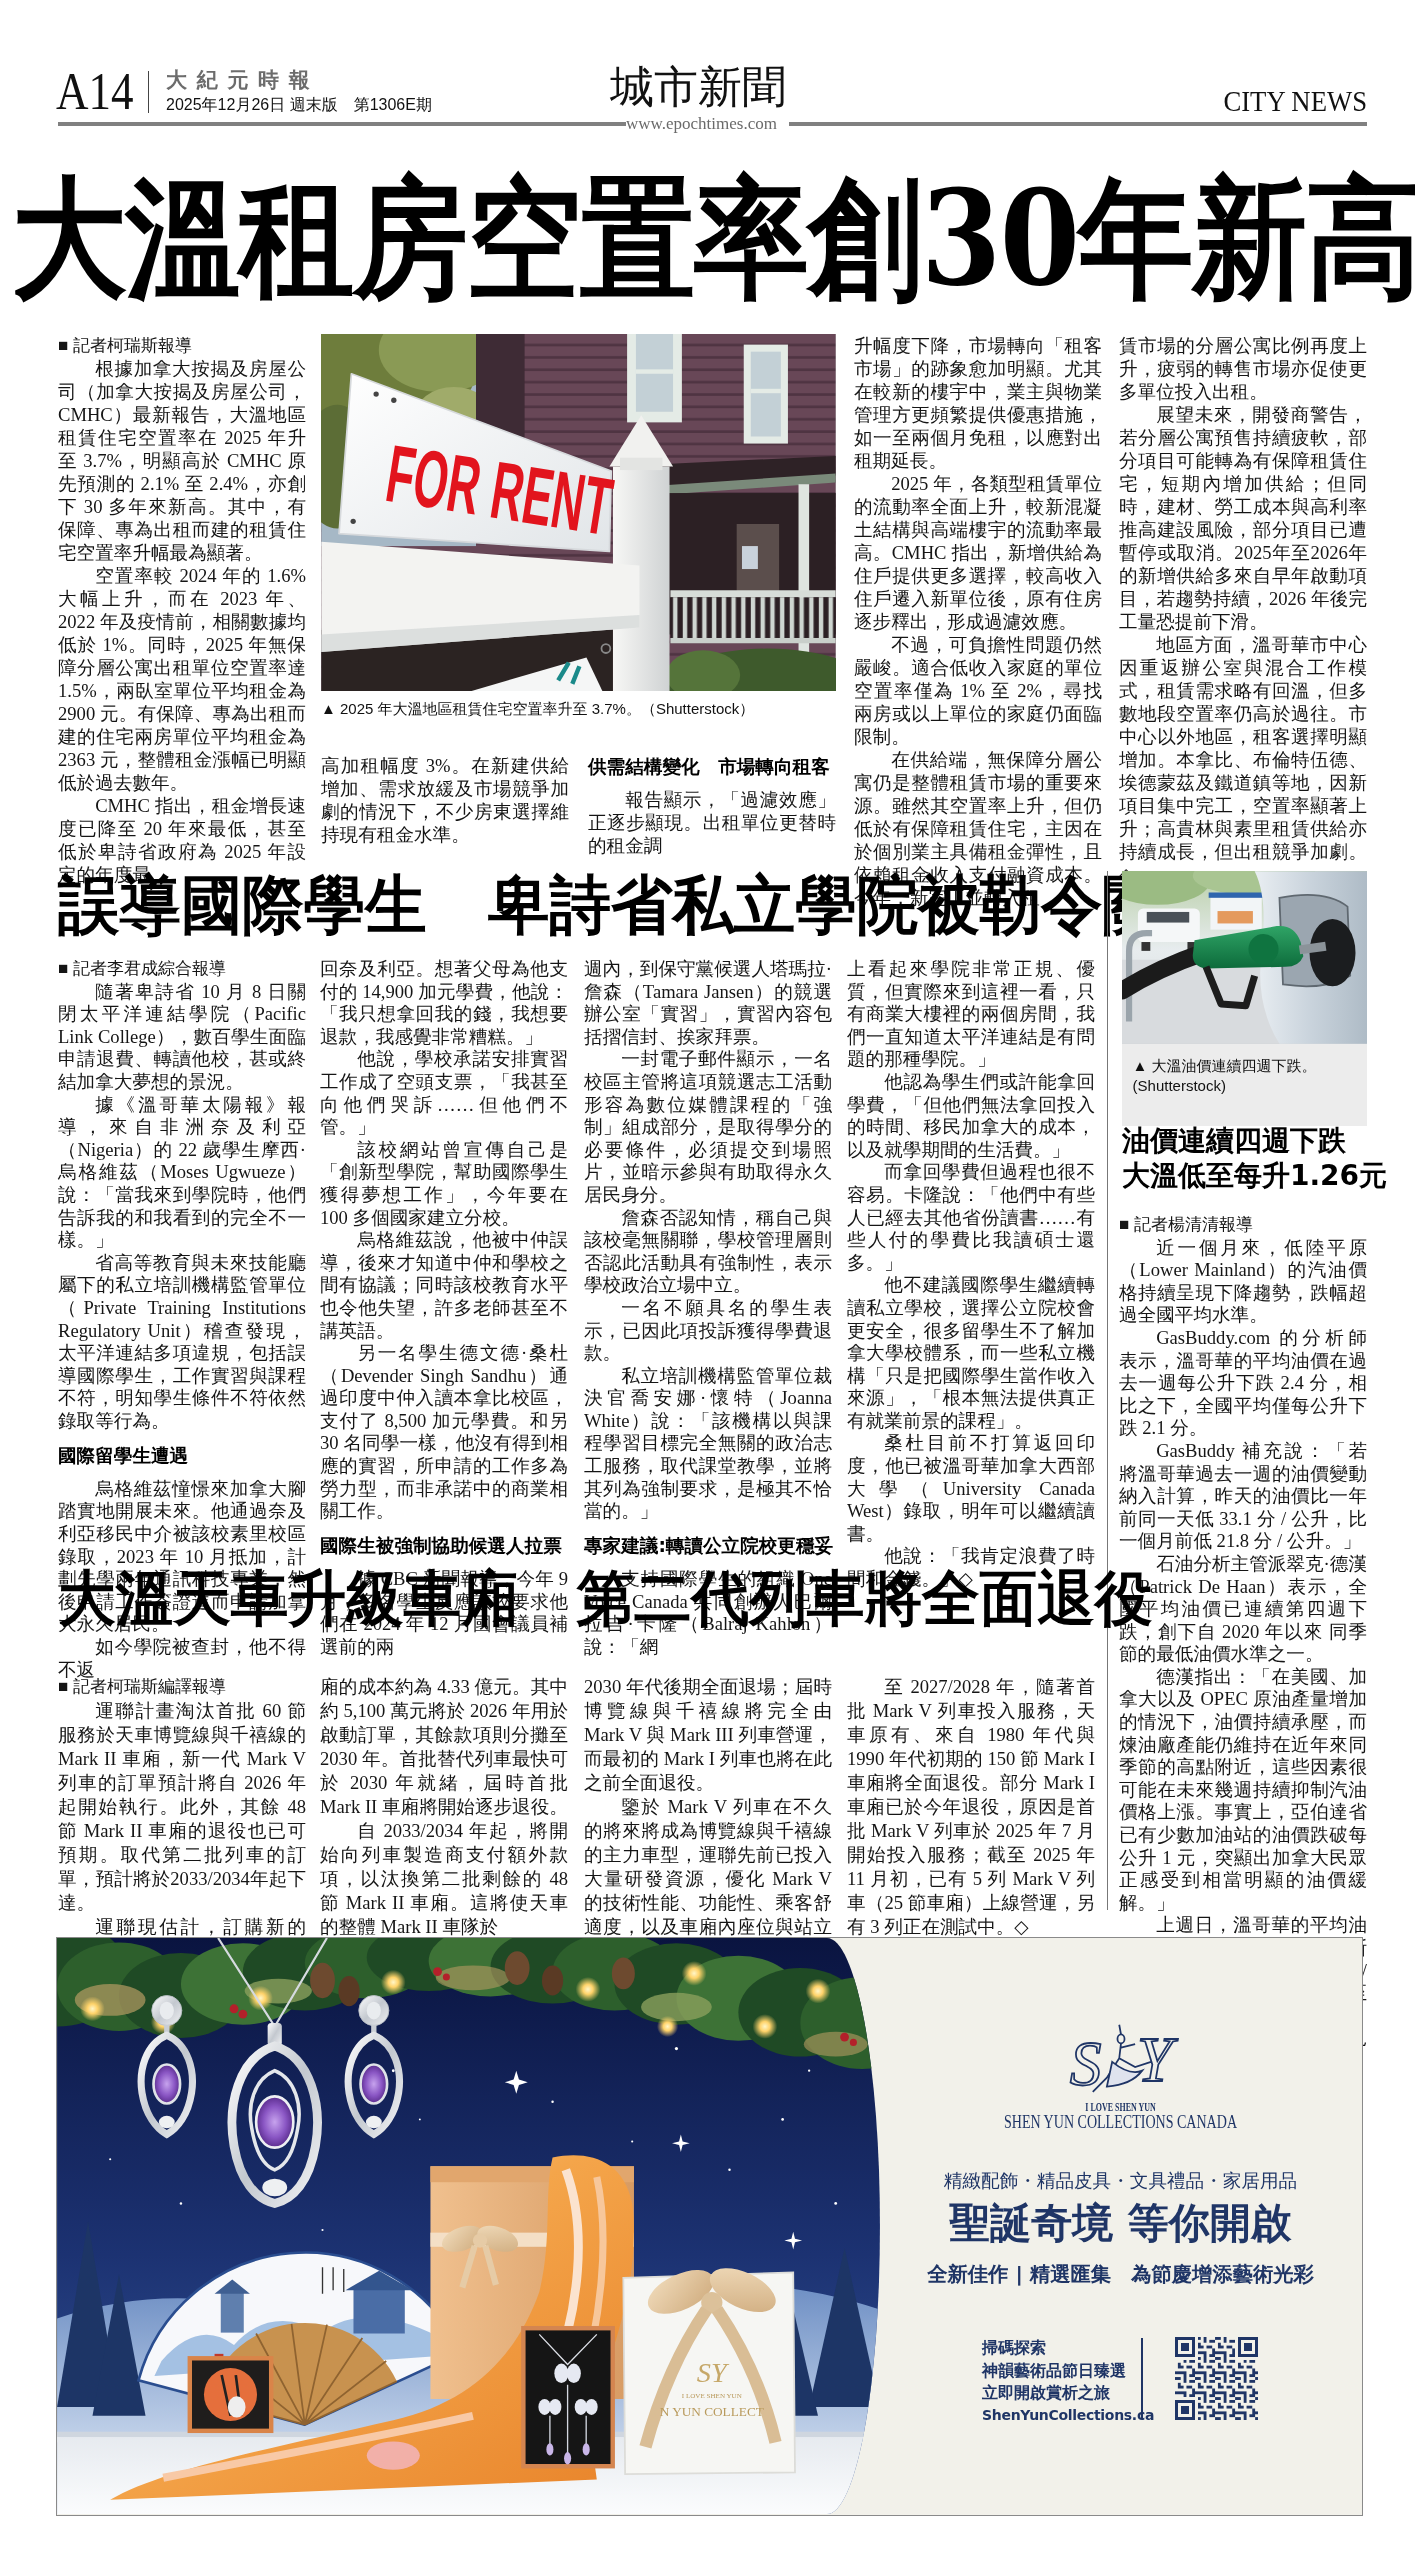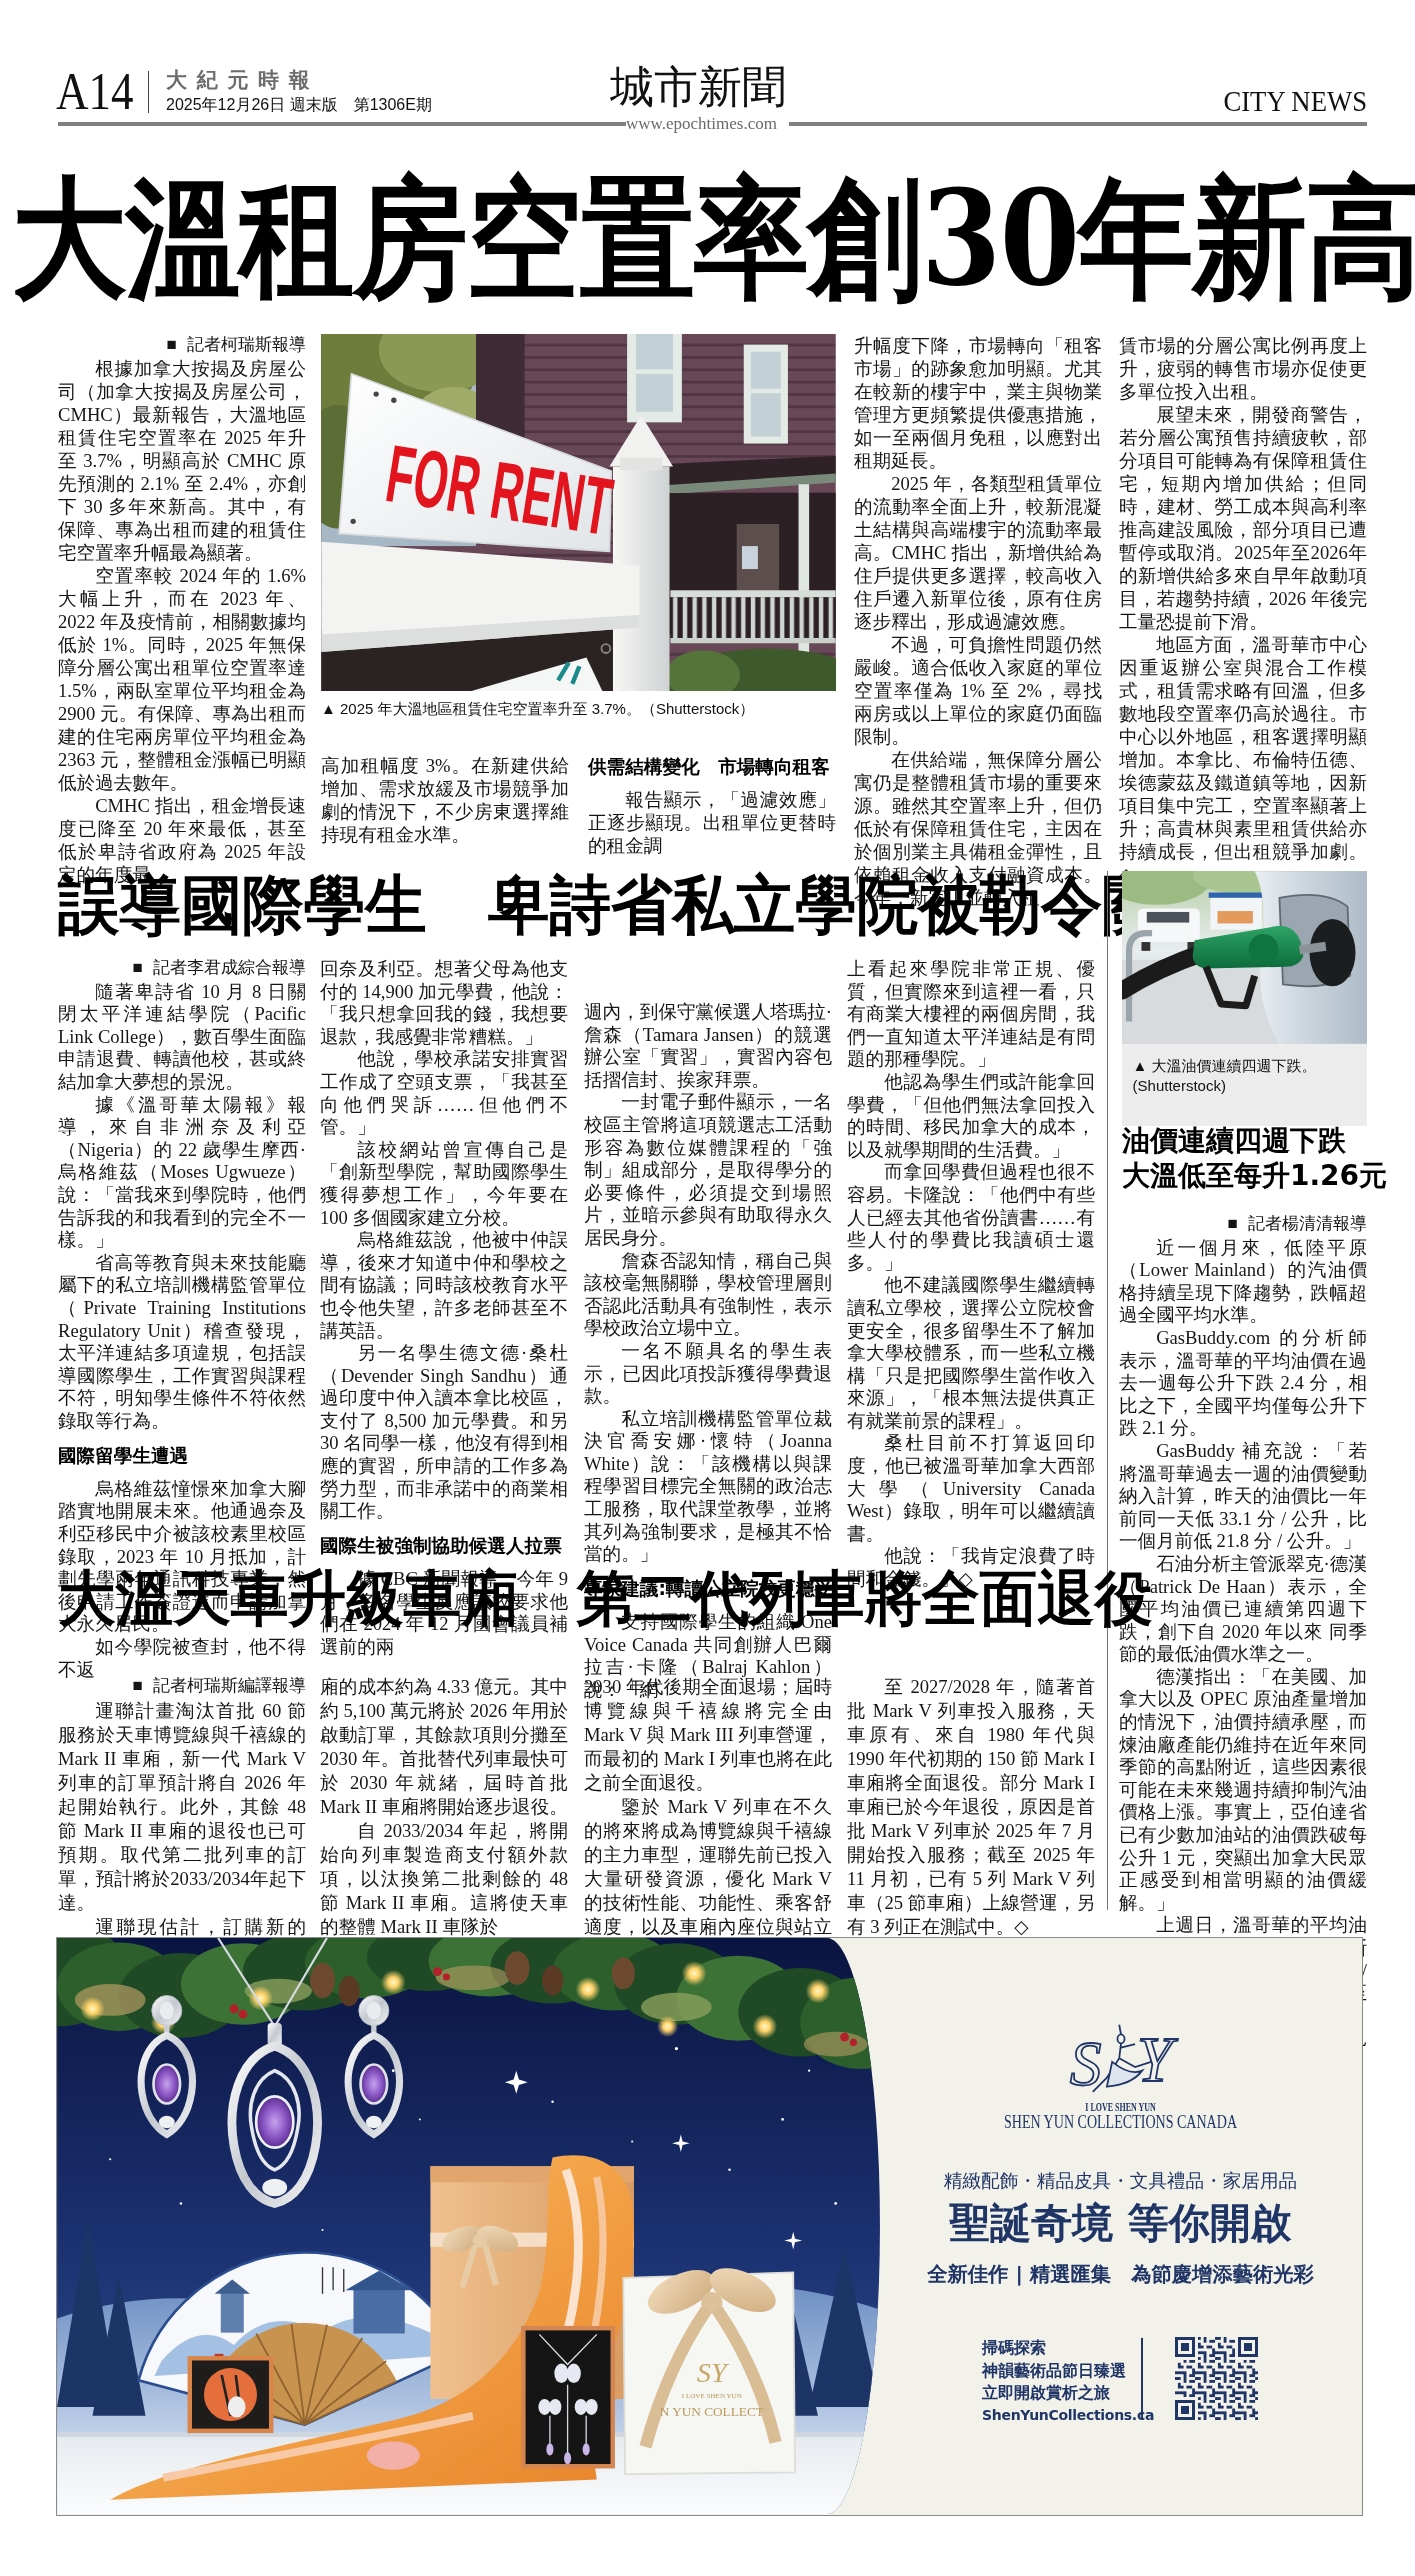--- a/index.html
+++ b/index.html
@@ -18,21 +18,21 @@
 .city-news{left:1190px;top:85px;width:177px;text-align:right;font-family:"Liberation Serif",serif;font-size:30px;line-height:32px;transform:scaleX(.89);transform-origin:right center;color:#111;white-space:nowrap}
 
 
 .hl-main{left:-84px;top:165px;width:1592px;text-align:center;white-space:nowrap;font-family:"DejaVu Serif",serif;font-weight:900;font-size:131px;line-height:146px;transform:scaleX(.88);letter-spacing:-1.8px;color:#000}
 .hl-sec{left:58px;white-space:nowrap;font-family:"DejaVu Sans",sans-serif;font-weight:bold;transform-origin:left center;color:#000}
 
 
 .col{position:absolute;width:248px;font-size:18.6px;line-height:23px;text-align:justify;font-family:"Liberation Serif","DejaVu Serif",serif;color:#151515}
 .col p{text-indent:2em}
 .col p.cont{text-indent:0}
-.col .byline{text-indent:0;font-family:Liberation Mono, monospace;font-size:17px;text-align:right}
+.col .byline{text-indent:0;font-family:Liberation Sans, sans-serif;font-size:17px;text-align:left}
 .col .subhead{text-indent:0;font-family:"DejaVu Sans",sans-serif;font-weight:bold;font-size:18.6px;line-height:25px;margin:10.6px 0 9.7px;text-align:left;white-space:nowrap;color:#000}
 .col.tall{line-height:24px}
 .col.gas{line-height:22.6px}
 
 .photo{overflow:hidden;background:#ccc}
 .photo svg{display:block}
 .caption{font-family:"Liberation Sans","DejaVu Sans",sans-serif;font-size:15px;line-height:19.5px;color:#111}
 .gas-caption{left:1122px;top:1044px;width:245px;height:82px;background:#ececec;padding:12.4px 10.6px}
 .gas-headline{left:1122px;top:1123px;width:257px;font-family:"DejaVu Sans",sans-serif;font-weight:bold;font-size:28px;line-height:35px;color:#000;white-space:nowrap}
 .gas-headline span{display:block}
@@ -190,21 +190,21 @@
   </div>
   <div class="col" style="left:320px;top:958px;line-height:22.6px">
     <p class="cont">回奈及利亞。想著父母為他支付的 14,900 加元學費，他說：「我只想拿回我的錢，我想要退款，我感覺非常糟糕。」</p>
     <p>他說，學校承諾安排實習工作成了空頭支票，「我甚至向他們哭訴……但他們不管。」</p>
     <p>該校網站曾宣傳自己是「創新型學院，幫助國際學生獲得夢想工作」，今年要在 100 多個國家建立分校。</p>
     <p>烏格維茲說，他被中仲誤導，後來才知道中仲和學校之間有協議；同時該校教育水平也令他失望，許多老師甚至不講英語。</p>
     <p>另一名學生德文德·桑杜（Devender Singh Sandhu）通過印度中仲入讀本拿比校區，支付了 8,500 加元學費。和另 30 名同學一樣，他沒有得到相應的實習，所申請的工作多為勞力型，而非承諾中的商業相關工作。</p>
     <h3 class="subhead">國際生被強制協助候選人拉票</h3>
     <p>據 CBC 新聞報導，今年 9 月，多名學生反應該校要求他們在 2024 年 12 月國會議員補選前的兩</p>
   </div>
-  <div class="col" style="left:584px;top:1001px;line-height:22.6px">
+  <div class="col" style="left:584px;top:958px;line-height:22.6px">
     <p class="cont">週內，到保守黨候選人塔瑪拉·詹森（Tamara Jansen）的競選辦公室「實習」，實習內容包括摺信封、挨家拜票。</p>
     <p>一封電子郵件顯示，一名校區主管將這項競選志工活動形容為數位媒體課程的「強制」組成部分，是取得學分的必要條件，必須提交到場照片，並暗示參與有助取得永久居民身分。</p>
     <p>詹森否認知情，稱自己與該校毫無關聯，學校管理層則否認此活動具有強制性，表示學校政治立場中立。</p>
     <p>一名不願具名的學生表示，已因此項投訴獲得學費退款。</p>
     <p>私立培訓機構監管單位裁決官喬安娜·懷特（Joanna White）說：「該機構以與課程學習目標完全無關的政治志工服務，取代課堂教學，並將其列為強制要求，是極其不恰當的。」</p>
     <h3 class="subhead">專家建議:轉讀公立院校更穩妥</h3>
     <p>支持國際學生的組織 One Voice Canada 共同創辦人巴爾拉吉·卡隆（Balraj Kahlon）說：「網</p>
   </div>
   <div class="col" style="left:847px;top:958px;line-height:22.6px">
     <p class="cont">上看起來學院非常正規、優質，但實際來到這裡一看，只有商業大樓裡的兩個房間，我們一直知道太平洋連結是有問題的那種學院。」</p>

